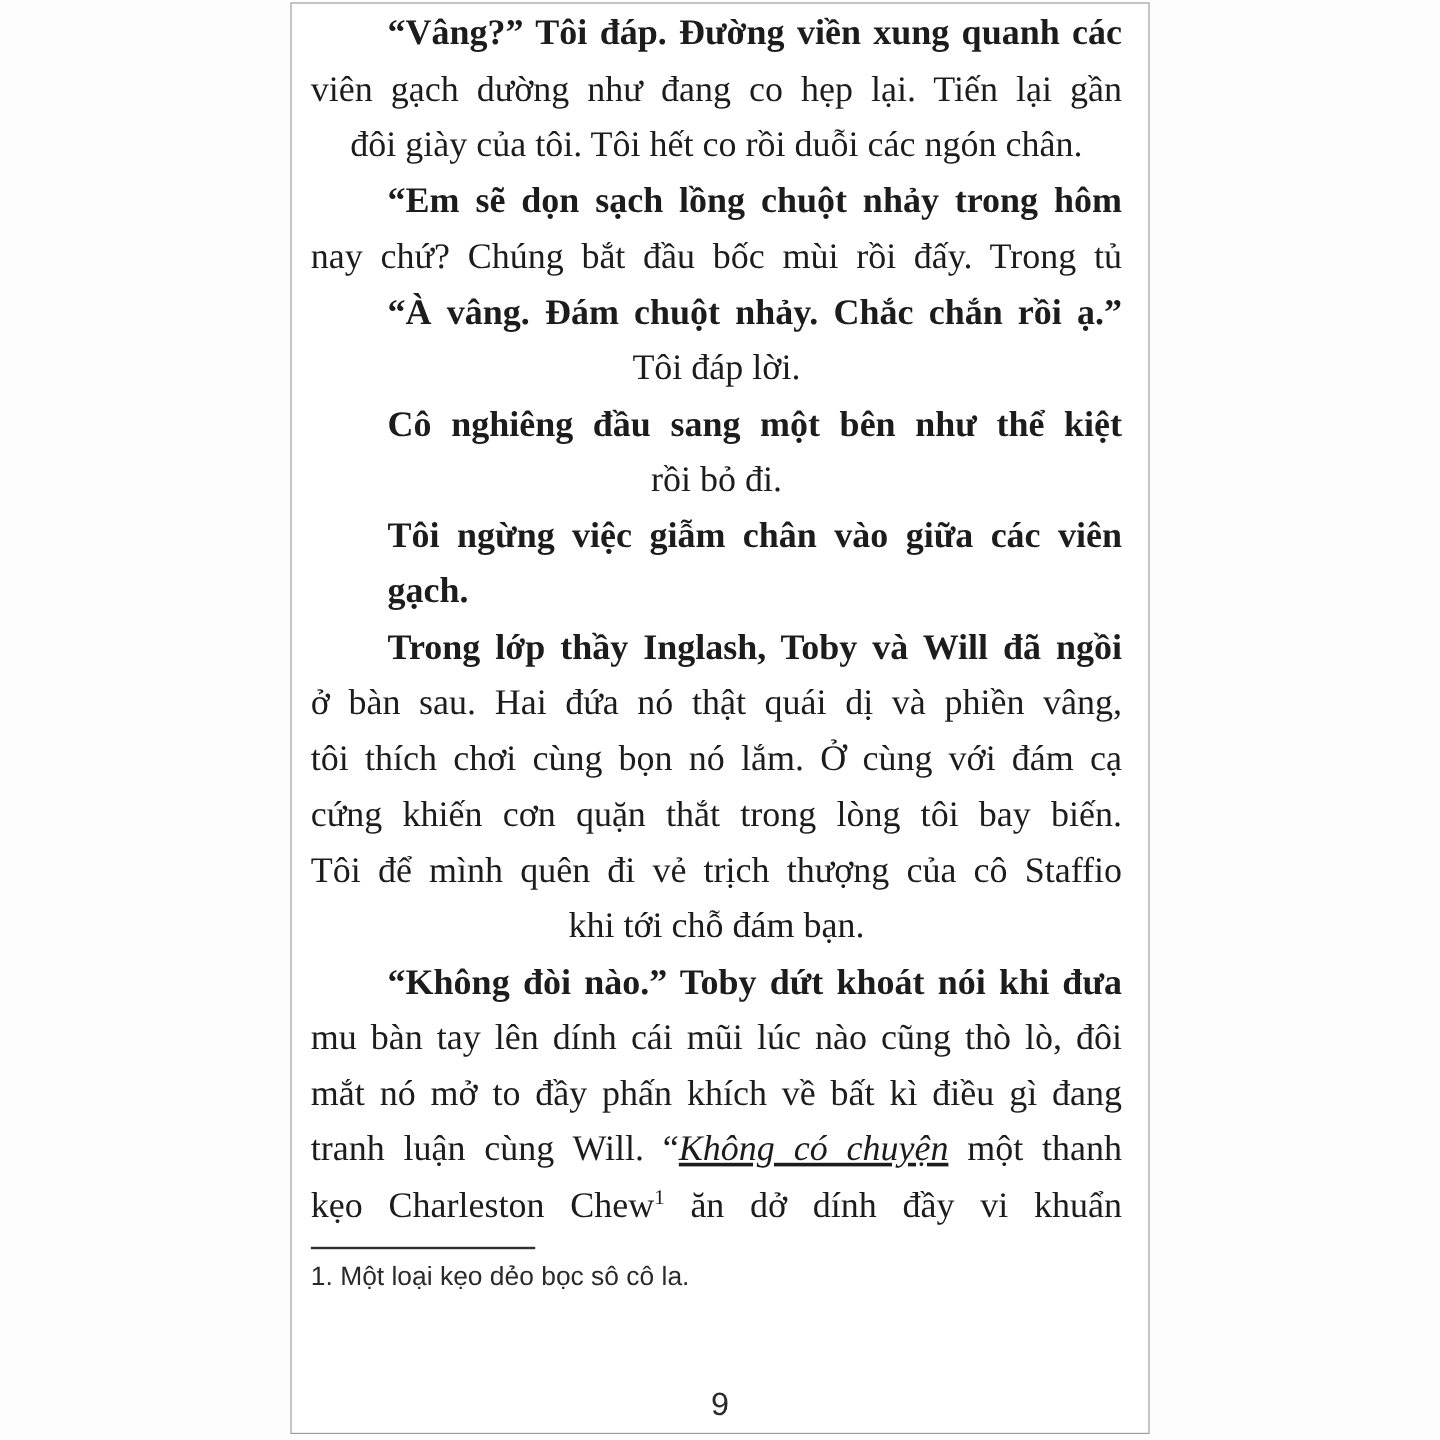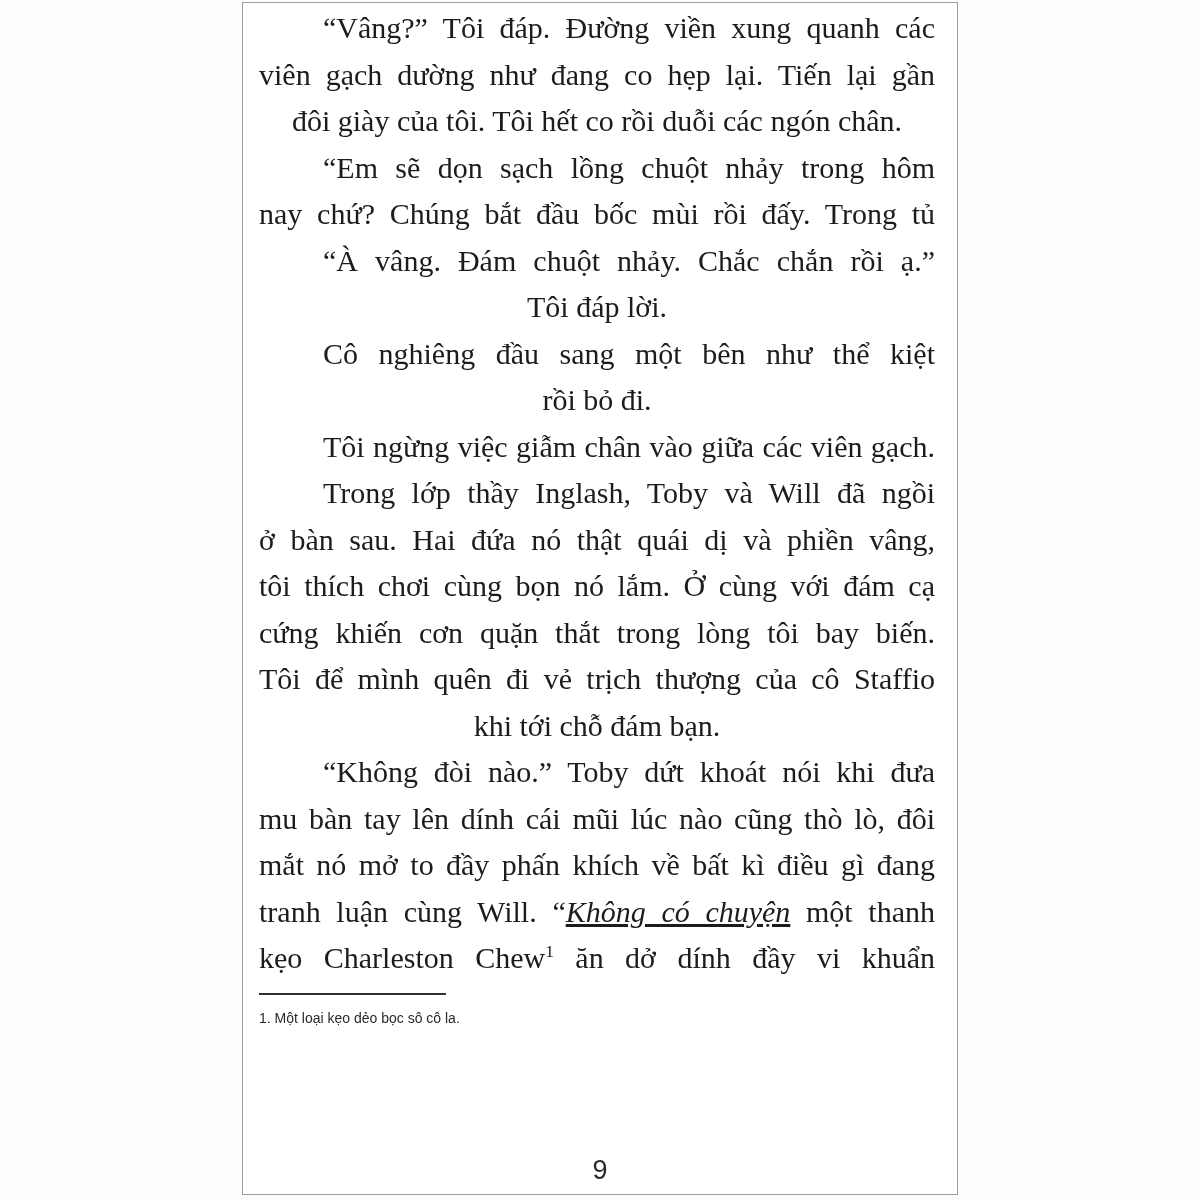--- a/index.html
+++ b/index.html
@@ -35,39 +35,40 @@
     line-height: 46.5px;
     color: #1c1c1c;
     text-align: center;
   }
   .line.just {
     text-align: justify;
     text-align-last: justify;
   }
   .line.indent {
     padding-left: 64px;
+    font-weight: bold;
   }
   .line .i {
     font-style: italic;
     text-decoration: underline;
   }
   .line sup {
     font-size: 0.58em;
     line-height: 0;
     vertical-align: super;
   }
   .fnrule {
     width: 187px;
     height: 2px;
     background: #303030;
     margin-top: 11px;
   }
   .footnote {
     font-family: "Liberation Sans", sans-serif;
-    font-size: 14px;
+    font-size: 22px;
     line-height: 30px;
     color: #2a2a2a;
     margin-top: 8px;
   }
   .pagenum {
     position: absolute;
     left: 0;
     right: 0;
     bottom: 10px;
     text-align: center;

